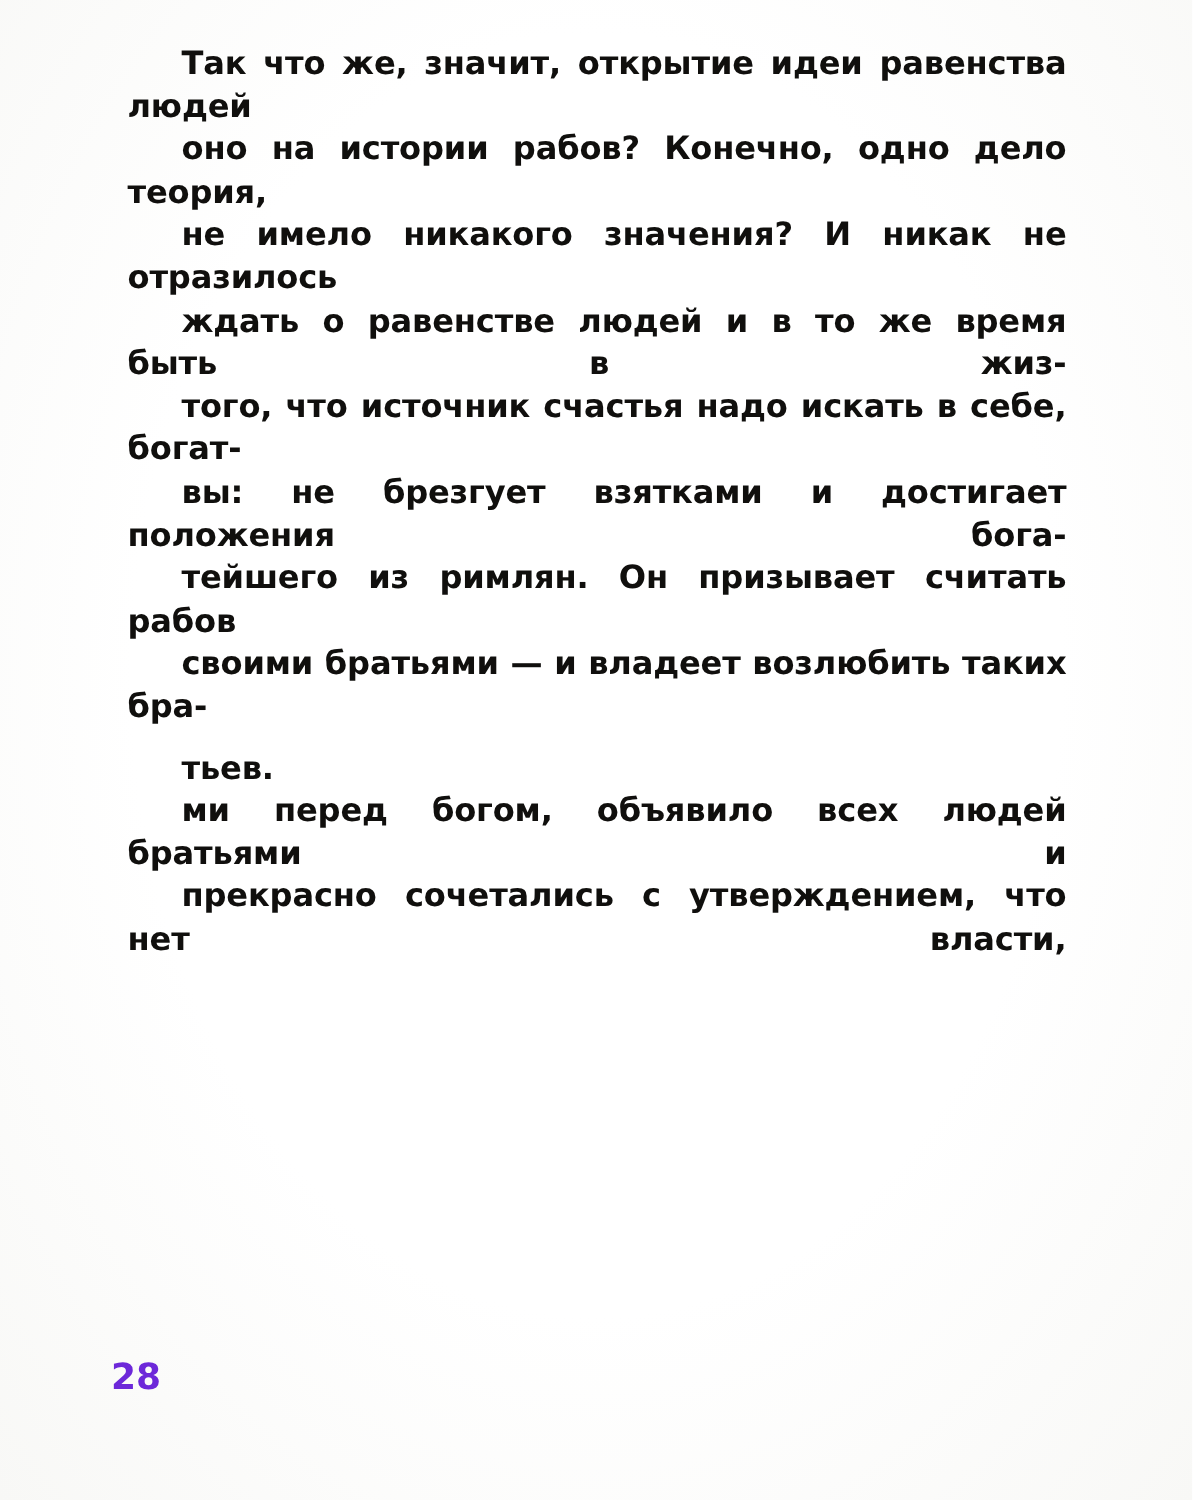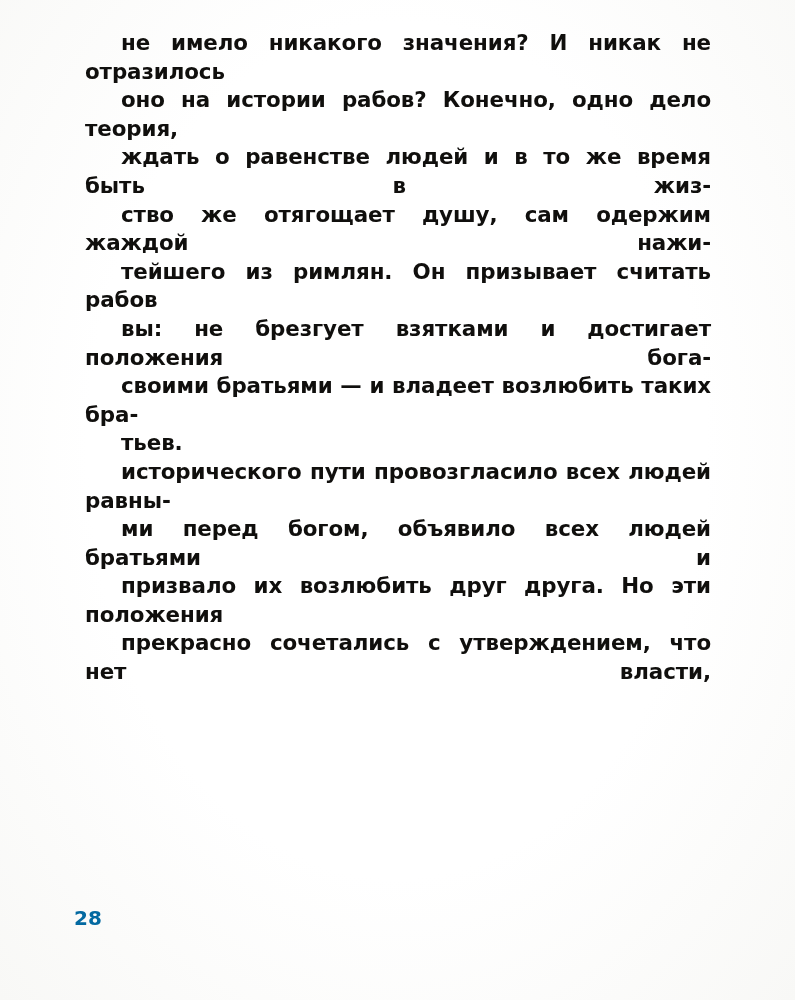--- a/index.html
+++ b/index.html
@@ -67,53 +67,53 @@
     text-align-last: justify;
     white-space: pre-wrap;
   }
 
   .line.first {
     text-indent: 36px;
   }
 
   .line.last {
     text-align-last: left;
+    margin-top: 12px;
   }
 
   #page-number {
     position: absolute;
     left: 74px;
     top: 906px;
     font-family: "DejaVu Sans", sans-serif;
     font-weight: 700;
-    font-size: 20px;
+    font-size: 24px;
     line-height: 24px;
-    color: #0369a1;
+    color: #6d28d9;
     z-index: 1;
   }
 </style>
 </head>
 <body>
 
 <div id="page" style="background: rgb(253, 253, 253); color: rgb(16, 15, 13);">
 
   <div id="text-column">
       <p class="para">
+        <span class="line first">Так что же, значит, открытие идеи равенства людей</span>
+        <span class="line">оно на истории рабов? Конечно, одно дело теория,</span>
         <span class="line">не имело никакого значения? И никак не отразилось</span>
-        <span class="line">оно на истории рабов? Конечно, одно дело теория,</span>
         <span class="line">ждать о равенстве людей и в то же время быть в жиз-</span>
-        <span class="line">ство же отягощает душу, сам одержим жаждой нажи-</span>
+        <span class="line">того, что источник счастья надо искать в себе, богат-</span>
+        <span class="line">вы: не брезгует взятками и достигает положения бога-</span>
         <span class="line">тейшего из римлян. Он призывает считать рабов</span>
-        <span class="line">вы: не брезгует взятками и достигает положения бога-</span>
         <span class="line">своими братьями — и владеет возлюбить таких бра-</span>
         <span class="line last">тьев.</span>
       </p>
       <p class="para">
-        <span class="line">исторического пути провозгласило всех людей равны-</span>
         <span class="line">ми перед богом, объявило всех людей братьями и</span>
-        <span class="line">призвало их возлюбить друг друга. Но эти положения</span>
         <span class="line">прекрасно сочетались с утверждением, что нет власти,</span>
       </p>
     </div>
 
   <div id="page-number">28</div>
 
 </div>
 
 </body></html>

